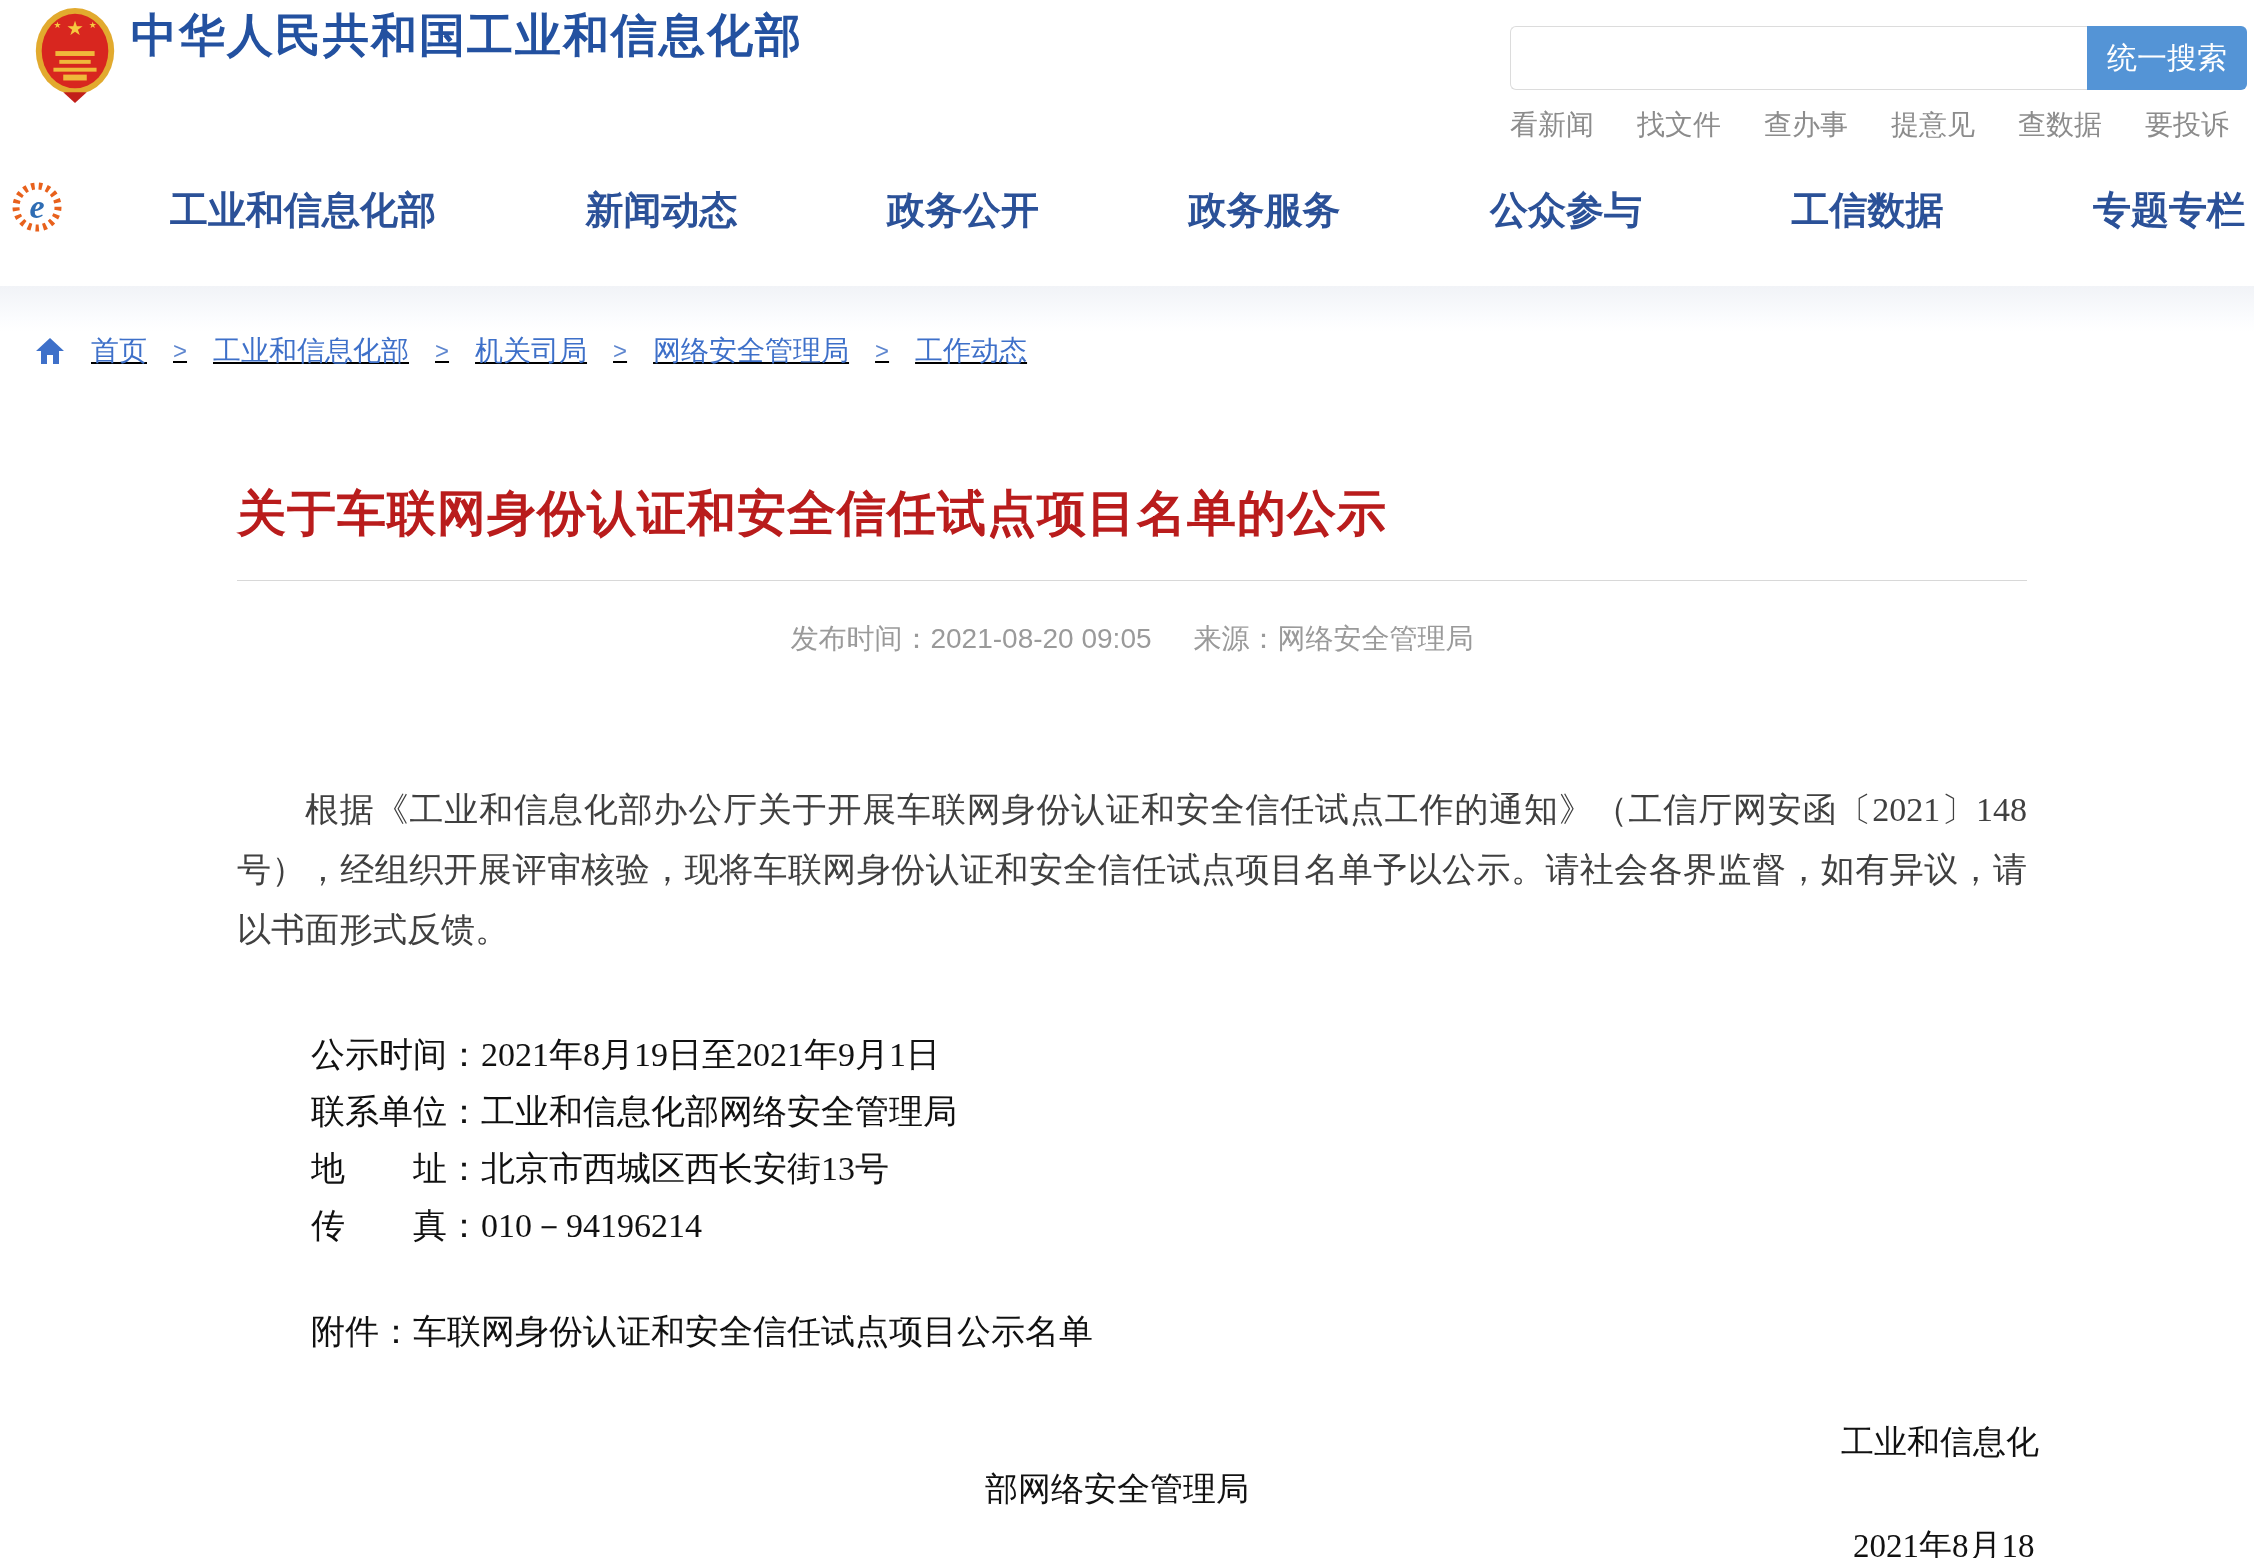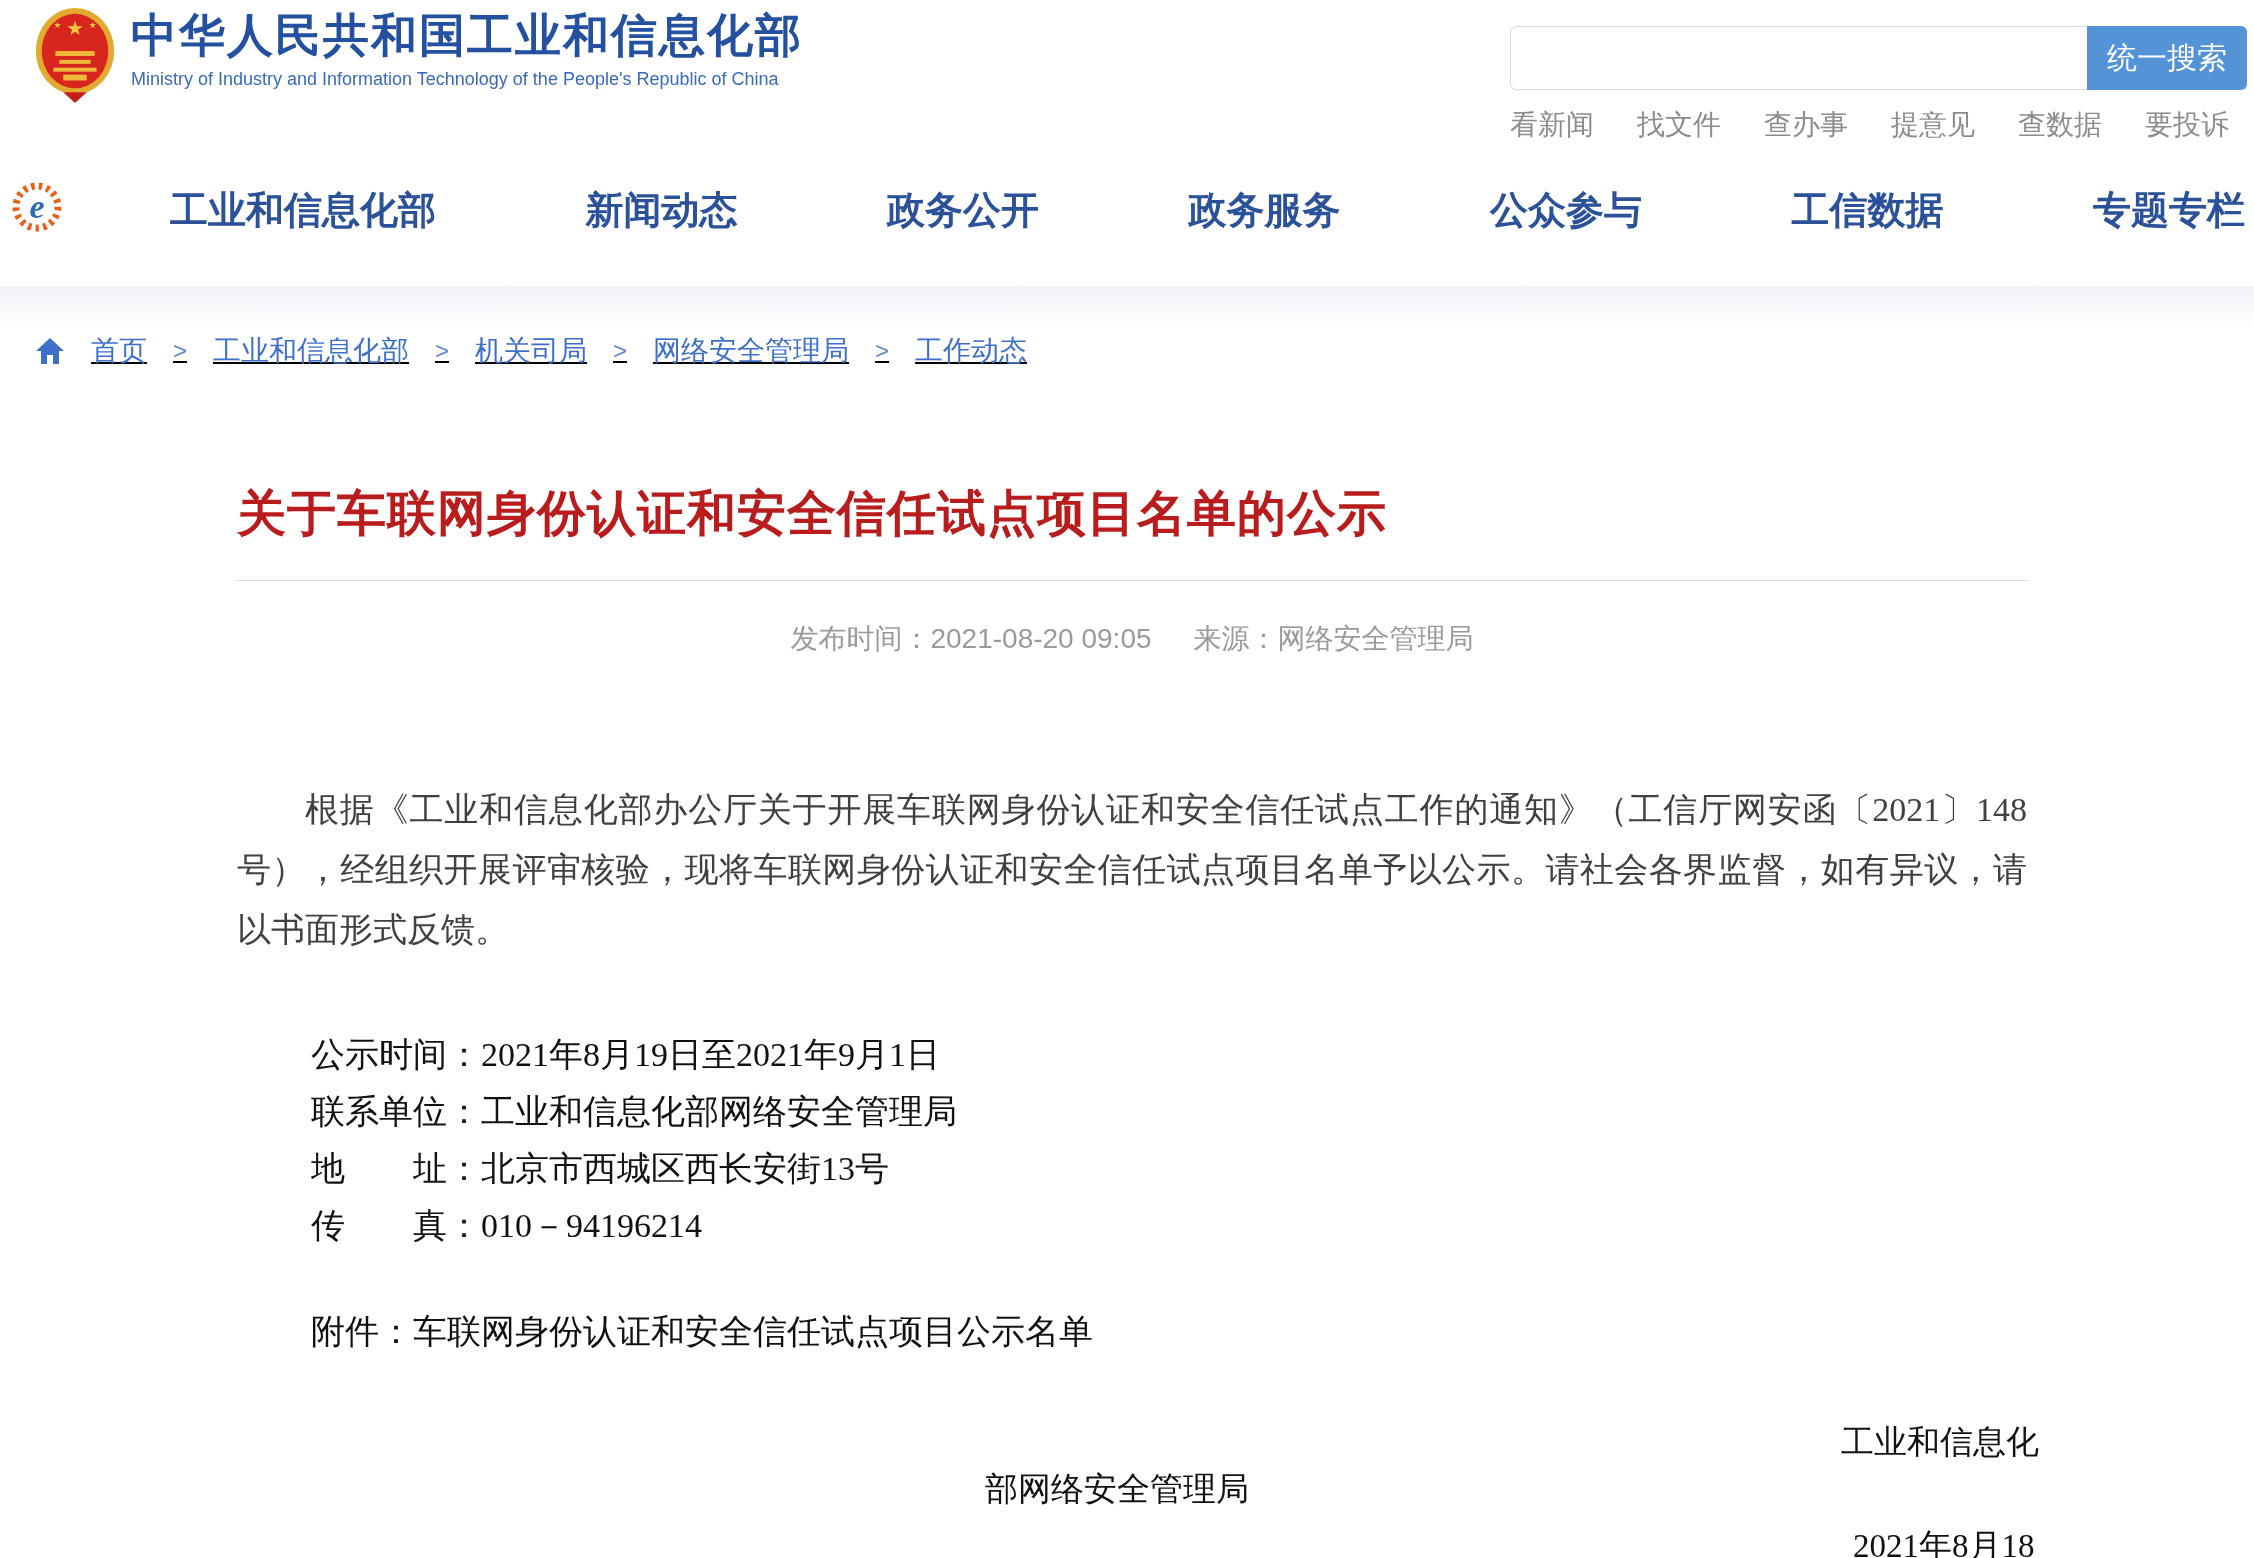--- a/index.html
+++ b/index.html
@@ -80,21 +80,20 @@
       <text x="24" y="22" font-size="9" fill="#f6c83f" text-anchor="middle">★</text>
       <text x="60" y="22" font-size="9" fill="#f6c83f" text-anchor="middle">★</text>
       <rect x="22" y="46" width="40" height="5" fill="#f0b93a"></rect>
       <rect x="26" y="55" width="32" height="4" fill="#f0b93a"></rect>
       <rect x="20" y="63" width="44" height="4" fill="#f0b93a"></rect>
       <rect x="30" y="70" width="24" height="6" fill="#f0b93a"></rect>
       <polygon points="30,88 54,88 42,99" fill="#c21f1a"></polygon>
     </svg>
     <div class="brand-text">
       <div class="site-title">中华人民共和国工业和信息化部</div>
-      <div class="site-subtitle">Ministry of Industry and Information Technology of the People's Republic of China</div>
     </div>
   </div>
 
   <div class="search-row">
     <input class="search-input" type="text" value="" style="">
     <button class="search-btn">统一搜索</button>
   </div>
 
   <div class="quick-links">
     <a>看新闻</a>

